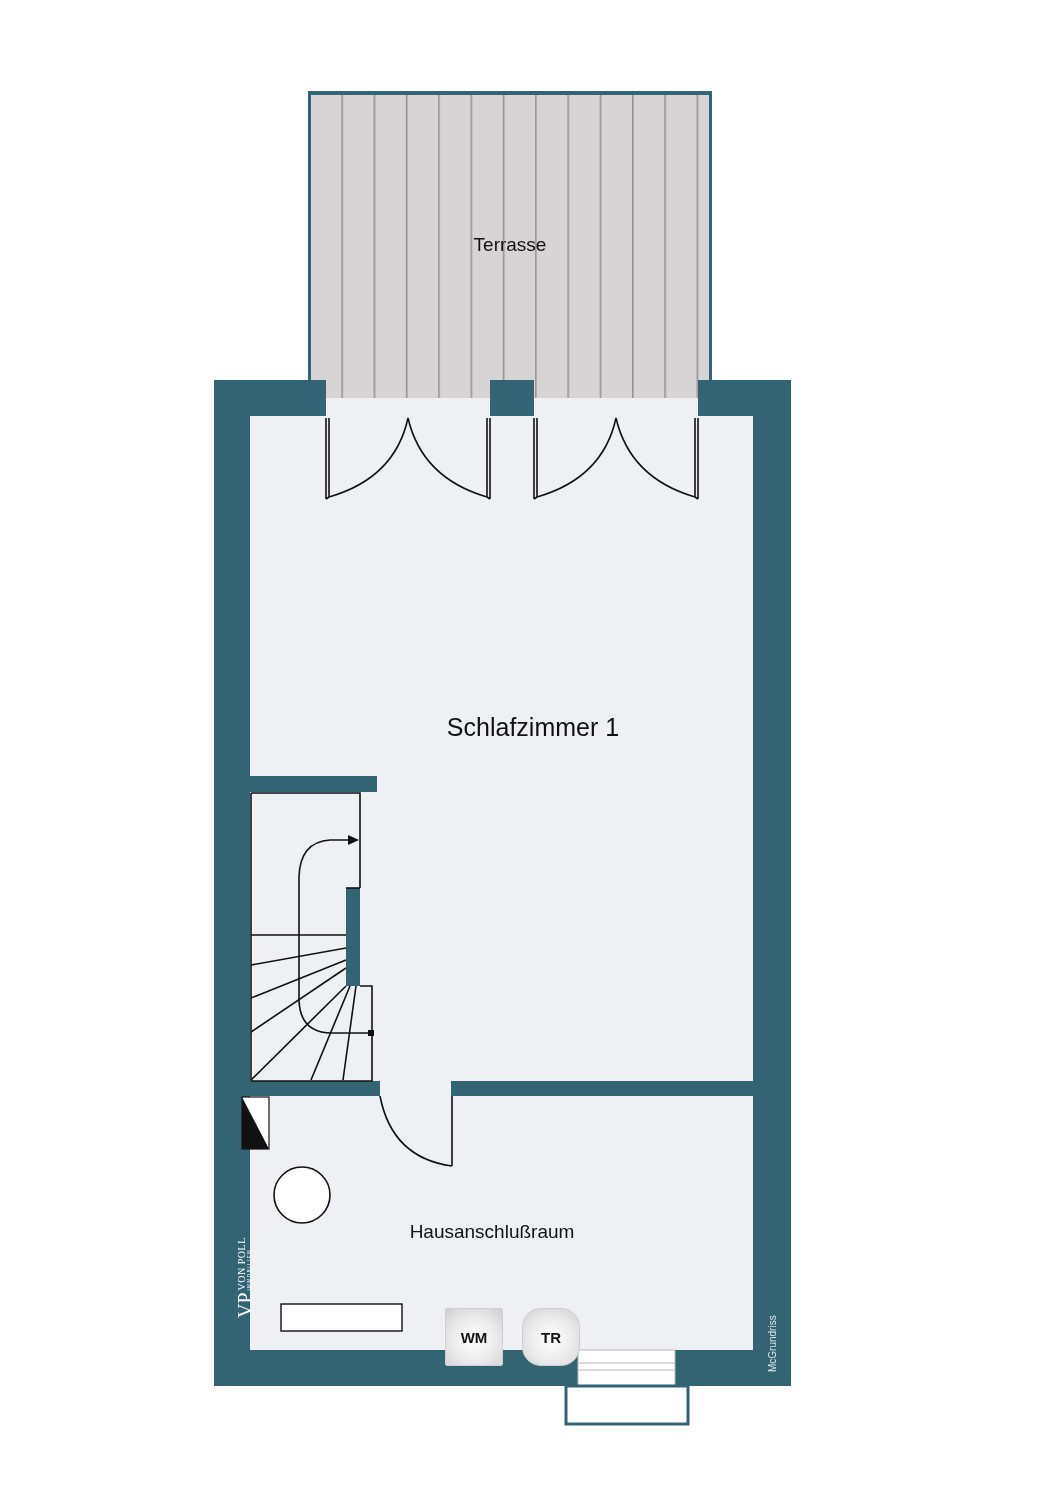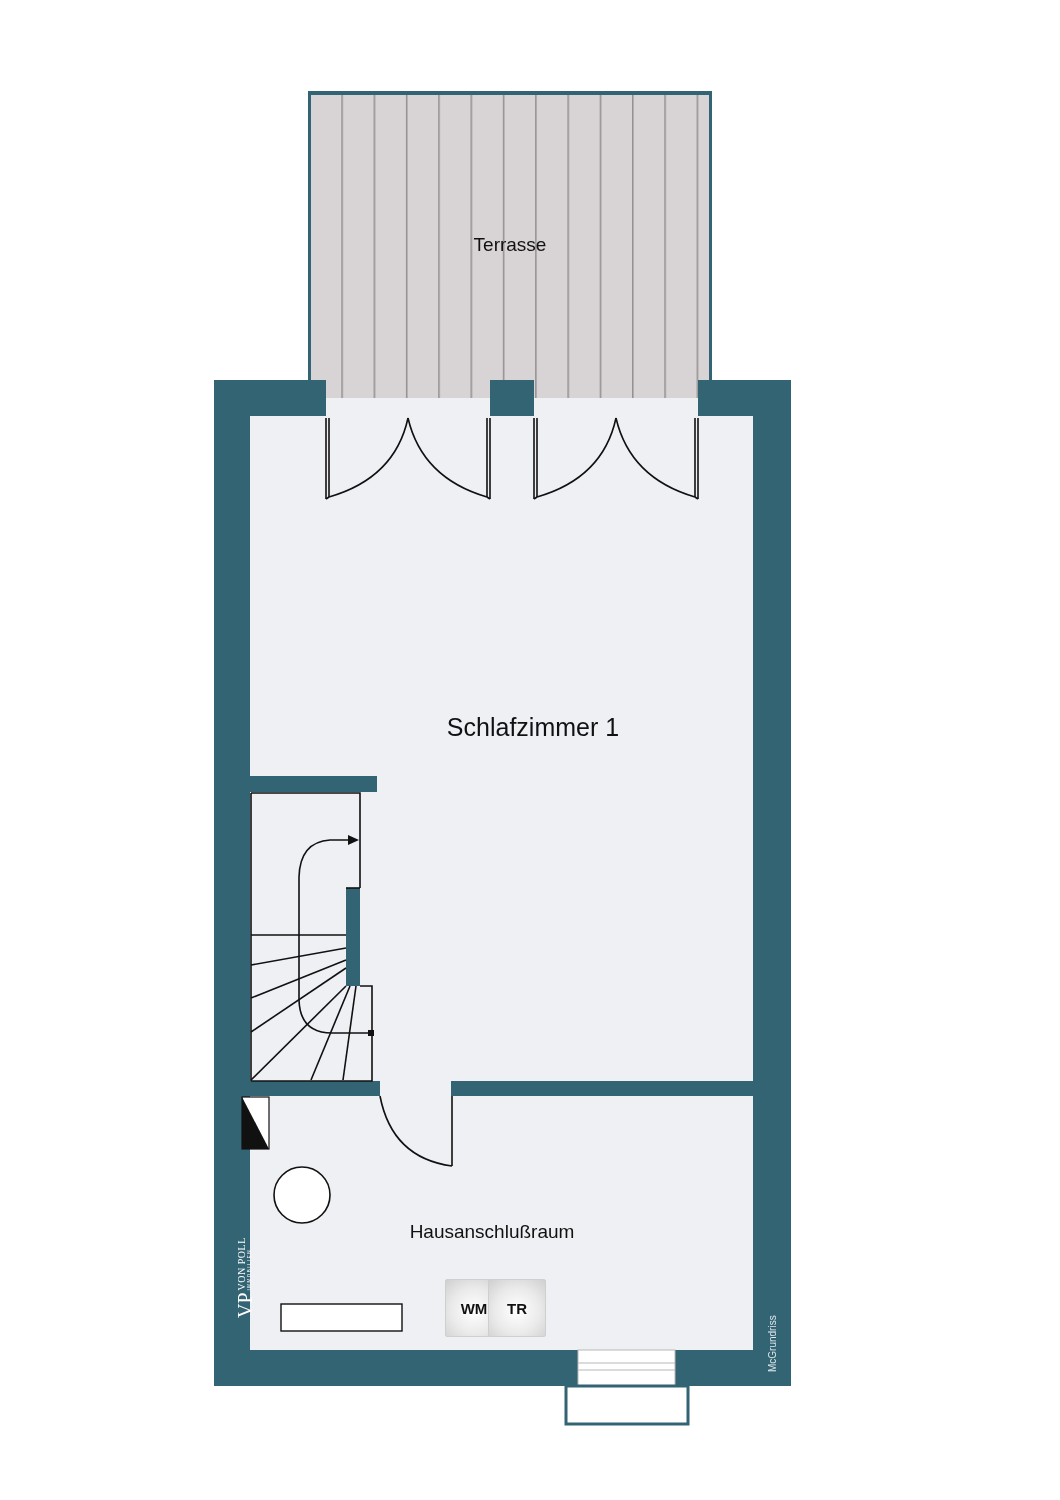--- a/index.html
+++ b/index.html
@@ -4,23 +4,23 @@
   <style>
     html, body { margin: 0; padding: 0; background: #ffffff; }
     body { width: 1060px; height: 1500px; position: relative; overflow: hidden; font-family: "Liberation Sans", sans-serif; }
     svg { position: absolute; left: 0; top: 0; }
     .room-label { position: absolute; font-family: "Liberation Sans", sans-serif; font-weight: normal; color: #111111; white-space: nowrap; transform: translate(-50%, -50%); }
     .lbl-terrasse { left: 510px; top: 245px; font-size: 19px; }
     .lbl-schlaf { left: 533px; top: 727px; font-size: 25px; }
     .lbl-haus { left: 492px; top: 1232px; font-size: 19px; }
     .appliance { position: absolute; width: 56px; height: 56px; border: 1px solid #cfcfcf; border-radius: 2px;
       background: radial-gradient(circle at 50% 55%, #ffffff 0%, #eaeaea 55%, #cfcfcf 100%);
-      display: flex; align-items: center; justify-content: center; font-weight: bold; font-size: 15px; color: #111; }
+      display: flex; align-items: center; justify-content: center; font-weight: bold; font-size: 15px; color: #111; margin-top: 29px; }
     .wm { left: 445px; top: 1279px; }
-    .tr { left: 488px; top: 1279px; }
+    .tr { left: 522px; top: 1279px; border-radius: 19px; }
     .brand-left { position: absolute; left: 236px; top: 1318px; transform: rotate(-90deg); transform-origin: left top;
       color: #ffffff; white-space: nowrap; font-family: "Liberation Serif", serif; display: flex; align-items: flex-end; gap: 2px; }
     .brand-left .vp { font-size: 20px; line-height: 18px; }
     .brand-left .stack { display: flex; flex-direction: column; line-height: 8px; }
     .brand-left .name { font-size: 10px; letter-spacing: 0.5px; }
     .brand-left .sub { font-size: 4.5px; letter-spacing: 1.5px; font-family: "Liberation Sans", sans-serif; }
     .brand-right { position: absolute; left: 767px; top: 1372px; transform: rotate(-90deg); transform-origin: left top;
       color: #dfe7ea; font-size: 10px; white-space: nowrap; font-family: "Liberation Sans", sans-serif; }
   </style>
 </head>

